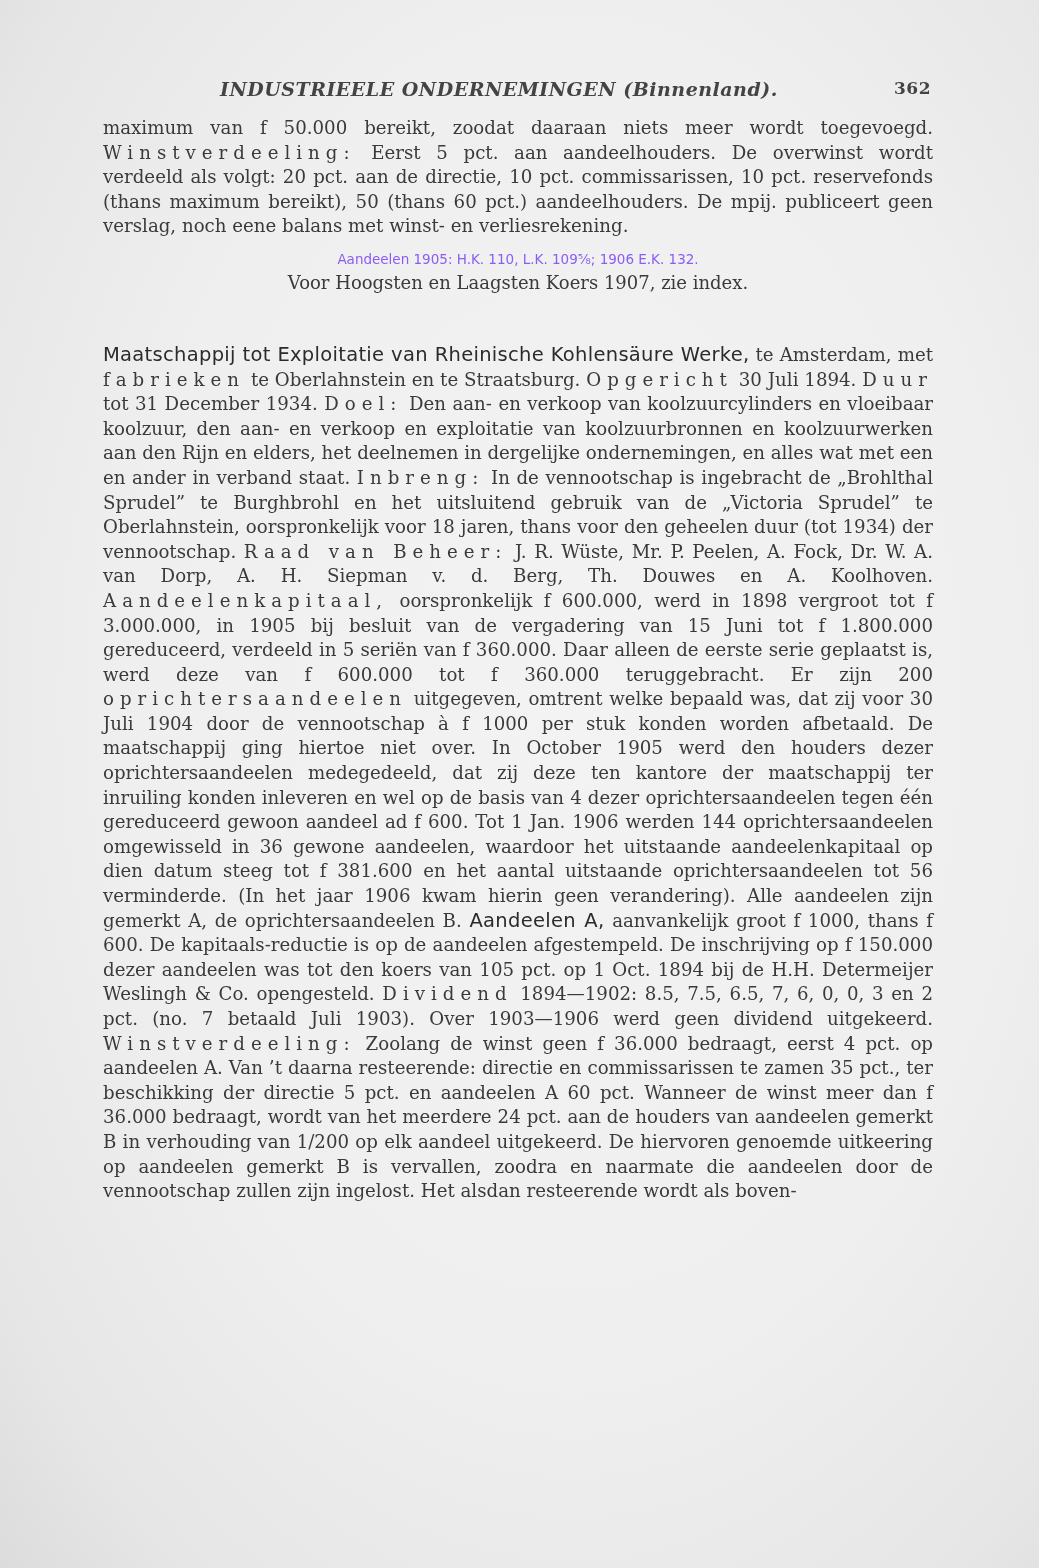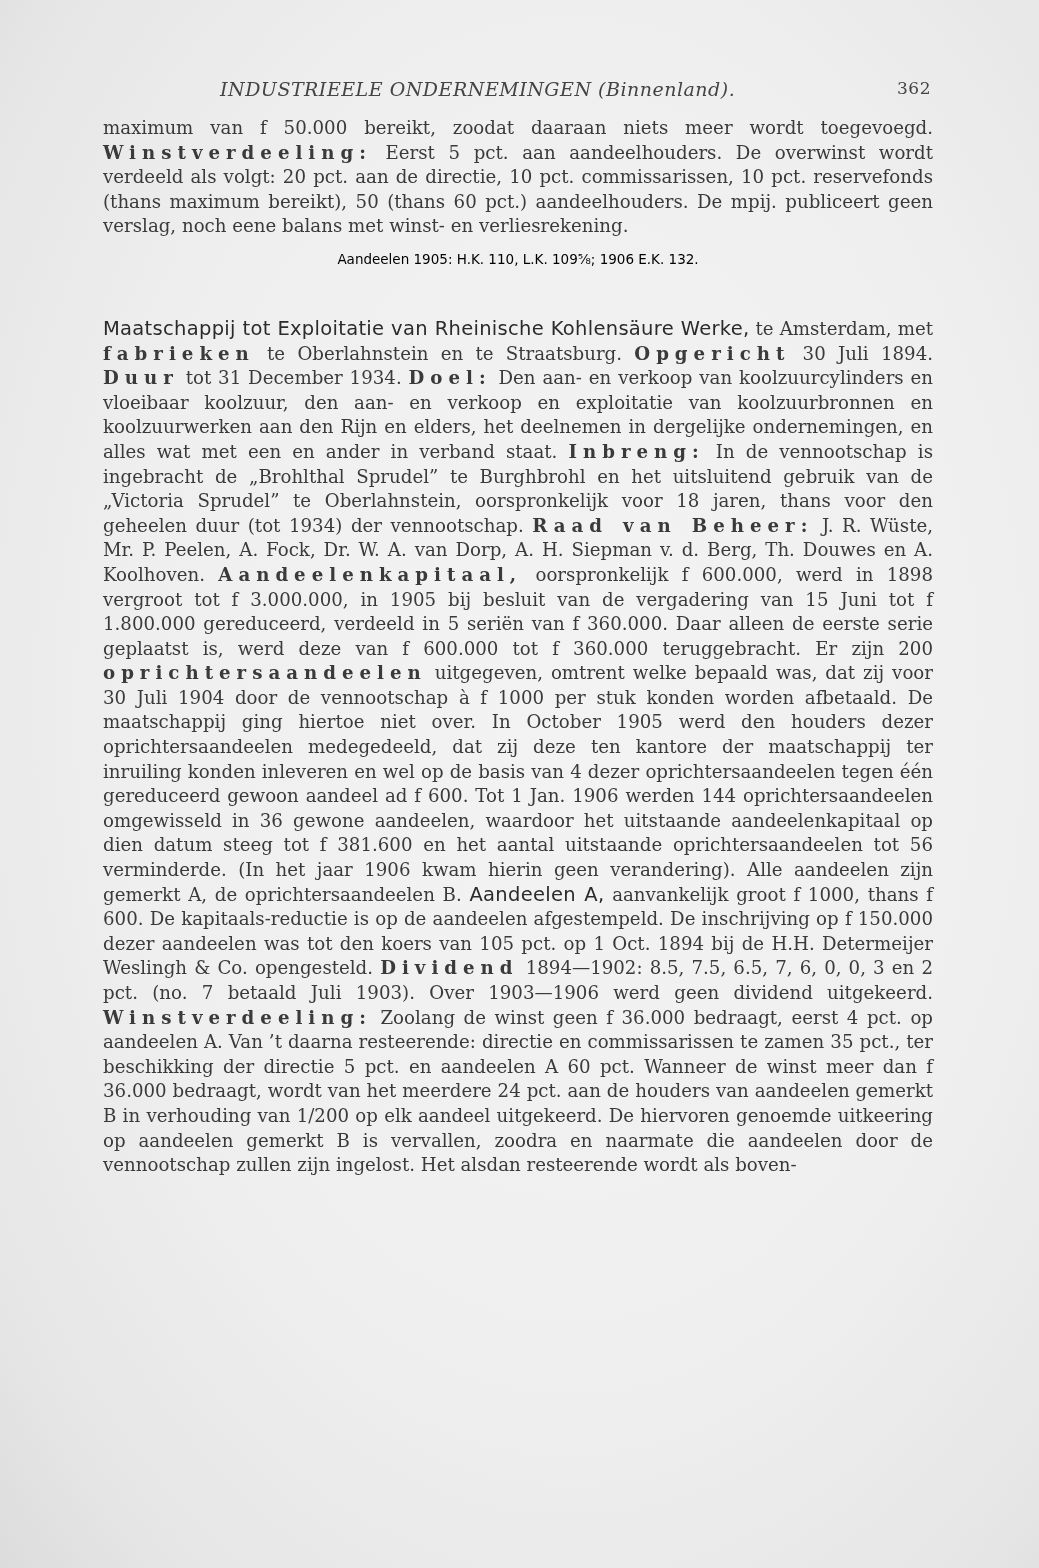--- a/index.html
+++ b/index.html
@@ -9,48 +9,49 @@
     font-family: "DejaVu Serif", "Liberation Serif", serif;
     color: #3a3a3a;
     position: relative;
   }
   .page {
     position: absolute; left: 103px; top: 76px; width: 830px;
   }
   .header {
     position: relative; height: 34px;
     font-style: italic; font-size: 19px; letter-spacing: 0.5px;
-    text-align: right; color: #444;
+    text-align: right; color: #444; font-weight: bold;
   }
   .header .title { position: absolute; left: 117px; top: 2px; }
   .header .pageno { position: absolute; right: 2px; top: 2px; font-style: normal; font-size: 17px; }
   p {
     margin: 0; font-size: 18.2px; line-height: 24.6px; text-align: justify;
     text-align-last: auto;
   }
   .p1 { margin-top: 6px; }
-  .sp { letter-spacing: 6px; font-weight: bold; }
+  .sp { letter-spacing: 6px; }
   .note-small {
     text-align: center; font-size: 13.5px; line-height: 20px; margin-top: 10px;
-    font-family: "DejaVu Sans", "Liberation Sans", sans-serif; color: #000000;
+    font-family: "DejaVu Sans", "Liberation Sans", sans-serif; color: #8b5cf6;
   }
   .note-ref { text-align: center; font-size: 18px; line-height: 24px; margin-top: 2px; }
   .entry { margin-top: 48px; }
   .bold-sans {
     font-family: "DejaVu Sans", "Liberation Sans", sans-serif; font-weight: normal;
     color: #2b2b2b; font-size: 19.5px; letter-spacing: 0.3px;
   }
 </style>
 </head>
 <body>
 
 <div class="page">
   <div class="header">
     <span class="title">INDUSTRIEELE ONDERNEMINGEN (Binnenland).</span>
     <span class="pageno">362</span>
   </div>
 
   <p class="p1"><span>maximum van f 50.000 bereikt, zoodat daaraan niets meer wordt toegevoegd. </span><span class="sp">Winstverdeeling:</span><span> Eerst 5 pct. aan aandeelhouders. De overwinst wordt verdeeld als volgt: 20 pct. aan de directie, 10 pct. commissarissen, 10 pct. reservefonds (thans maximum bereikt), 50 (thans 60 pct.) aandeelhouders. De mpij. publiceert geen verslag, noch eene balans met winst- en verliesrekening.</span></p>
 
   <div class="note-small">Aandeelen 1905: H.K. 110, L.K. 109⅝; 1906 E.K. 132.</div>
+  <div class="note-ref">Voor Hoogsten en Laagsten Koers 1907, zie index.</div>
 
   <p class="entry"><span class="bold-sans">Maatschappij tot Exploitatie van Rheinische Kohlensäure Werke,</span><span> te Amsterdam, met </span><span class="sp">fabrieken</span><span> te Oberlahnstein en te Straatsburg. </span><span class="sp">Opgericht</span><span> 30 Juli 1894. </span><span class="sp">Duur</span><span> tot 31 December 1934. </span><span class="sp">Doel:</span><span> Den aan- en verkoop van koolzuurcylinders en vloeibaar koolzuur, den aan- en verkoop en exploitatie van koolzuurbronnen en koolzuurwerken aan den Rijn en elders, het deelnemen in dergelijke ondernemingen, en alles wat met een en ander in verband staat. </span><span class="sp">Inbreng:</span><span> In de vennootschap is ingebracht de „Brohlthal Sprudel” te Burghbrohl en het uitsluitend gebruik van de „Victoria Sprudel” te Oberlahnstein, oorspronkelijk voor 18 jaren, thans voor den geheelen duur (tot 1934) der vennootschap. </span><span class="sp">Raad van Beheer:</span><span> J. R. Wüste, Mr. P. Peelen, A. Fock, Dr. W. A. van Dorp, A. H. Siepman v. d. Berg, Th. Douwes en A. Koolhoven. </span><span class="sp">Aandeelenkapitaal,</span><span> oorspronkelijk f 600.000, werd in 1898 vergroot tot f 3.000.000, in 1905 bij besluit van de vergadering van 15 Juni tot f 1.800.000 gereduceerd, verdeeld in 5 seriën van f 360.000. Daar alleen de eerste serie geplaatst is, werd deze van f 600.000 tot f 360.000 teruggebracht. Er zijn 200 </span><span class="sp">oprichtersaandeelen</span><span> uitgegeven, omtrent welke bepaald was, dat zij voor 30 Juli 1904 door de vennootschap à f 1000 per stuk konden worden afbetaald. De maatschappij ging hiertoe niet over. In October 1905 werd den houders dezer oprichtersaandeelen medegedeeld, dat zij deze ten kantore der maatschappij ter inruiling konden inleveren en wel op de basis van 4 dezer oprichtersaandeelen tegen één gereduceerd gewoon aandeel ad f 600. Tot 1 Jan. 1906 werden 144 oprichtersaandeelen omgewisseld in 36 gewone aandeelen, waardoor het uitstaande aandeelenkapitaal op dien datum steeg tot f 381.600 en het aantal uitstaande oprichtersaandeelen tot 56 verminderde. (In het jaar 1906 kwam hierin geen verandering). Alle aandeelen zijn gemerkt A, de oprichtersaandeelen B. </span><span class="bold-sans">Aandeelen A,</span><span> aanvankelijk groot f 1000, thans f 600. De kapitaals-reductie is op de aandeelen afgestempeld. De inschrijving op f 150.000 dezer aandeelen was tot den koers van 105 pct. op 1 Oct. 1894 bij de H.H. Determeijer Weslingh &amp; Co. opengesteld. </span><span class="sp">Dividend</span><span> 1894—1902: 8.5, 7.5, 6.5, 7, 6, 0, 0, 3 en 2 pct. (no. 7 betaald Juli 1903). Over 1903—1906 werd geen dividend uitgekeerd. </span><span class="sp">Winstverdeeling:</span><span> Zoolang de winst geen f 36.000 bedraagt, eerst 4 pct. op aandeelen A. Van ’t daarna resteerende: directie en commissarissen te zamen 35 pct., ter beschikking der directie 5 pct. en aandeelen A 60 pct. Wanneer de winst meer dan f 36.000 bedraagt, wordt van het meerdere 24 pct. aan de houders van aandeelen gemerkt B in verhouding van 1/200 op elk aandeel uitgekeerd. De hiervoren genoemde uitkeering op aandeelen gemerkt B is vervallen, zoodra en naarmate die aandeelen door de vennootschap zullen zijn ingelost. Het alsdan resteerende wordt als boven-</span></p>
 </div>
 
 </body></html>

